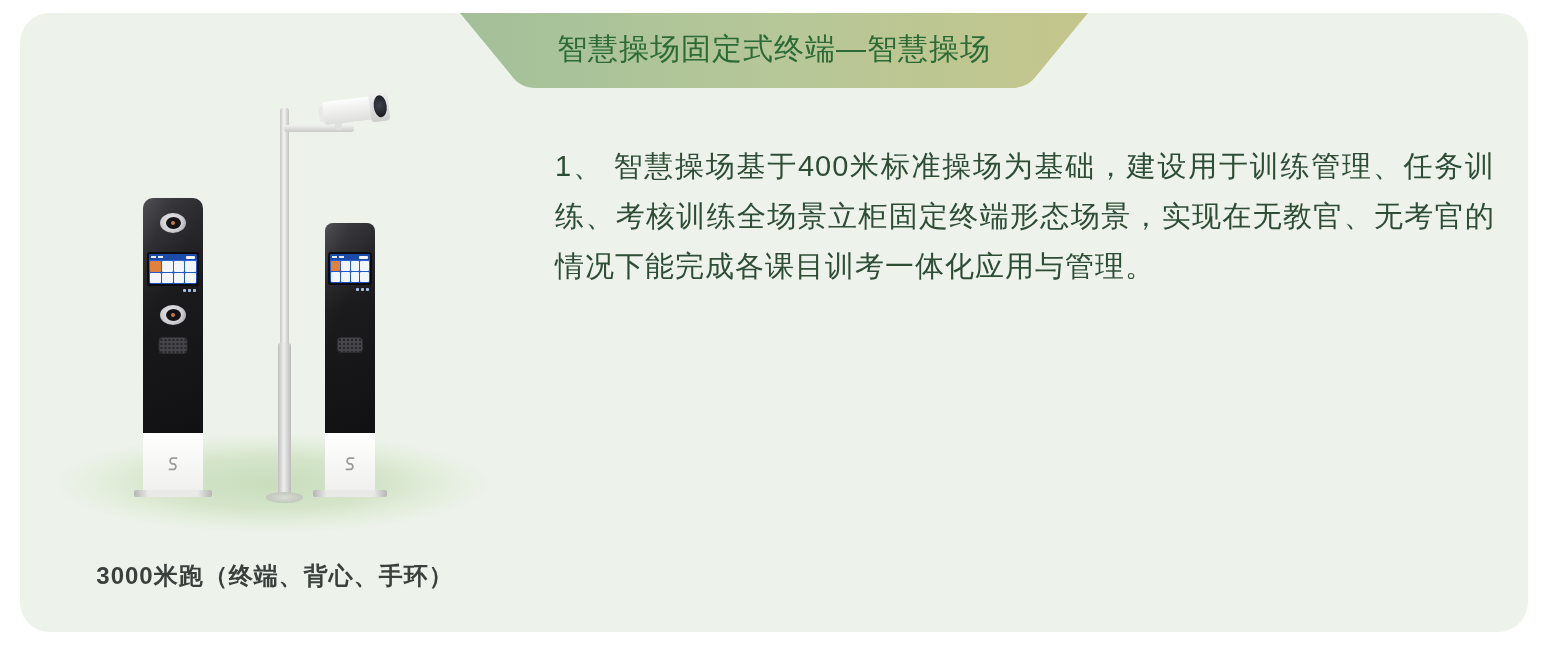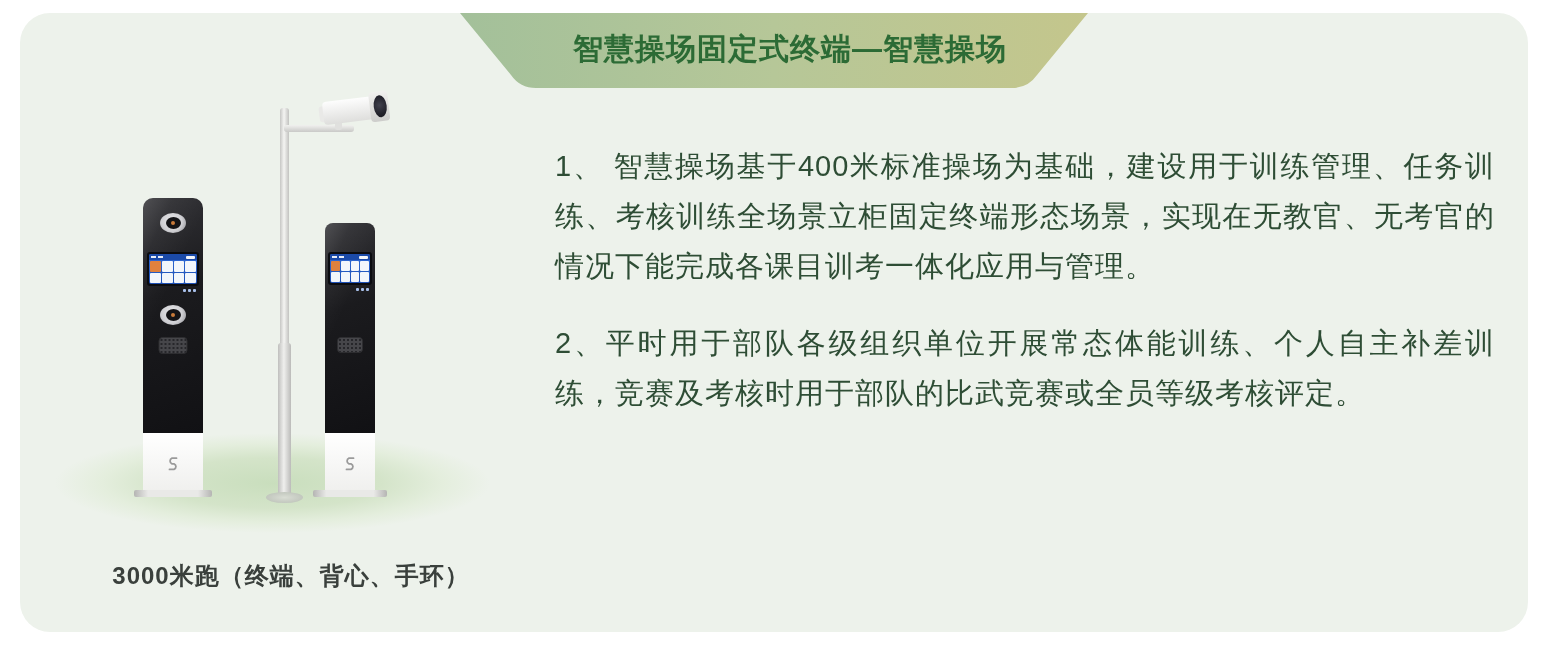--- a/index.html
+++ b/index.html
@@ -9,23 +9,23 @@
     font-family:"Liberation Sans", sans-serif;
   }
   .card{
     position:absolute;left:20px;top:13px;width:1508px;height:619px;
     background:#edf2eb;border-radius:30px;
   }
   
   .banner{position:absolute;left:440px;top:0;width:628px;height:75px;}
   .banner svg{position:absolute;left:0;top:0;}
   .banner-title{
-    position:absolute;left:16px;top:0;width:100%;height:100%;
+    position:absolute;left:0;top:0;width:100%;height:100%;
     display:flex;align-items:center;justify-content:center;
-    font-size:30px;font-weight:bold;color:#2c6b35;letter-spacing:1px;
+    font-size:30px;font-weight:normal;color:#2c6b35;letter-spacing:1px;
     padding-bottom:2px;box-sizing:border-box;
   }
   
   .content{position:absolute;left:535px;top:128px;width:940px;}
   .para{
     margin:0 0 27px 0;font-size:29px;line-height:50px;color:#2e4d35;
     text-align:justify;letter-spacing:1px;
   }
   .para:last-child{margin-bottom:0;}
   
@@ -96,21 +96,21 @@
   .kiosk-small .k-base{top:210px;height:57px;}
   .k-logo{position:absolute;left:50%;transform:translateX(-50%);}
   .kiosk-large .k-logo{top:258px;}
   .kiosk-small .k-logo{top:233px;}
   .k-plate{position:absolute;bottom:0;height:7px;border-radius:2px;
     background:linear-gradient(90deg,#b5b5b3,#e9e9e7 18%,#e9e9e7 82%,#b5b5b3);}
   .kiosk-large .k-plate{left:-9px;width:78px;}
   .kiosk-small .k-plate{left:-12px;width:74px;}
   
   .caption{
-    position:absolute;left:56px;top:547px;width:430px;text-align:center;
+    position:absolute;left:40px;top:547px;width:430px;text-align:center;
     font-size:24px;font-weight:bold;color:#3a403c;letter-spacing:1px;
   }
 </style>
 </head>
 <body>
 
 <div class="card">
 
   <div class="banner">
     <svg width="628" height="75" viewBox="0 0 628 75">
@@ -229,16 +229,15 @@
         </svg>
       </div>
       <div class="k-plate"></div>
     </div>
 
     <div class="caption">3000米跑（终端、背心、手环）</div>
   </div>
 
   <div class="content">
     <p class="para">1、 智慧操场基于400米标准操场为基础，建设用于训练管理、任务训练、考核训练全场景立柜固定终端形态场景，实现在无教官、无考官的情况下能完成各课目训考一体化应用与管理。</p>
-    <p class="para">2、平时用于部队各级组织单位开展常态体能训练、个人自主补差训练，竞赛及考核时用于部队的比武竞赛或全员等级考核评定。</p>
   </div>
 
 </div>
 
 </body></html>

